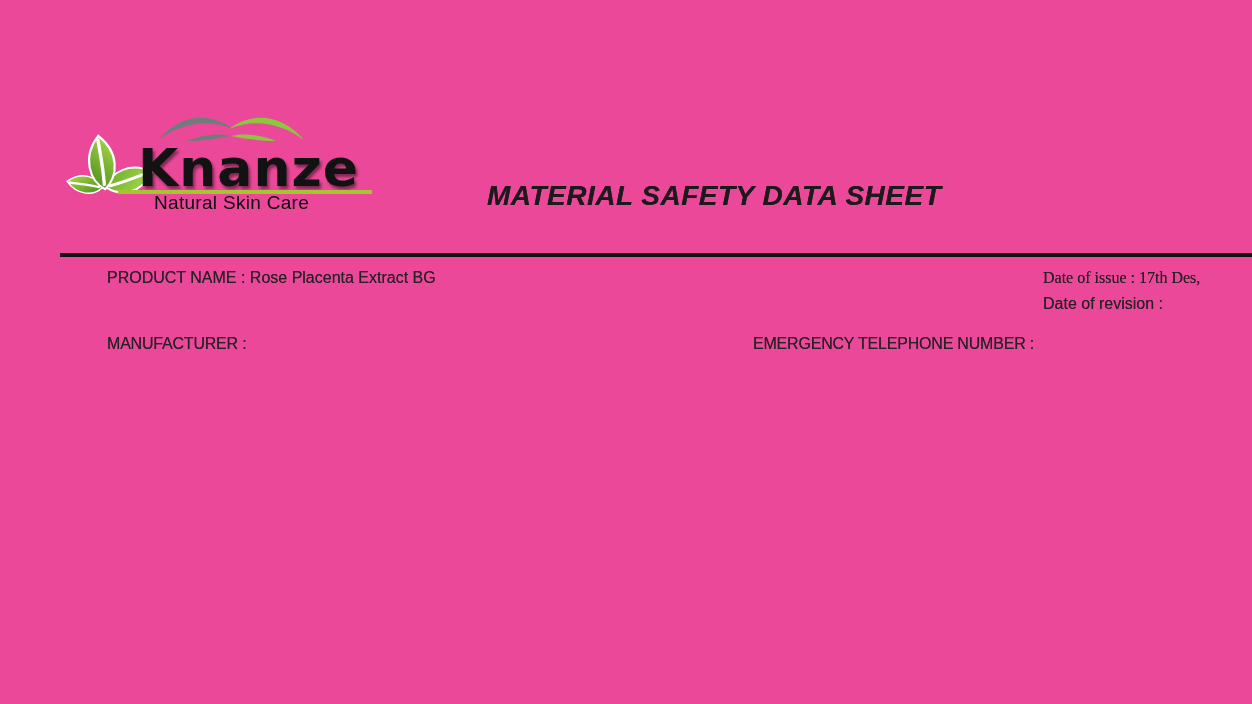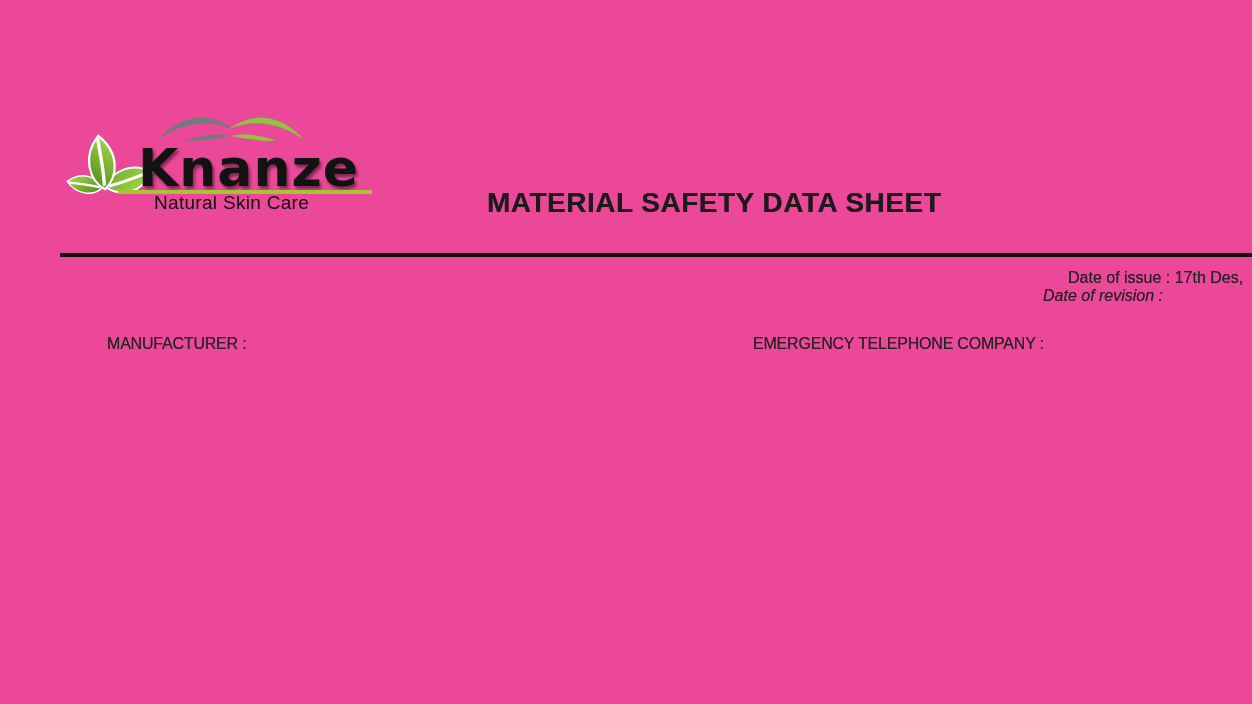--- a/index.html
+++ b/index.html
@@ -27,27 +27,28 @@
   .brand-tagline{
     left:154px;top:193px;
     font-size:19px;
     line-height:1.1;
     color:#0d0d0d;
     letter-spacing:0.3px;
     white-space:nowrap;
   }
   
   .doc-title{
-    left:487px;top:187px;
+    left:487px;top:180px;
     font-size:28px;
     font-weight:bold;
     letter-spacing:0.5px;
     color:#1b1b1b;
     text-shadow:0 0 0.6px rgba(0,0,0,0.7);
     white-space:nowrap;
+    font-style:italic;
   }
   .section-heading{
     left:63px;top:237px;
     font-size:18px;
     font-weight:bold;
     letter-spacing:0.2px;
     color:#151515;
     text-shadow:0 0 0.6px rgba(0,0,0,0.7);
     white-space:nowrap;
   }
@@ -57,22 +58,22 @@
     background:#101010;
   }
   .body-text{
     font-size:16px;
     color:#232323;
     text-shadow:0 0 0.5px rgba(0,0,0,0.55);
     white-space:nowrap;
     line-height:1.15;
   }
   .product-line{left:107px;top:269px;}
-  .date-issue{left:1068px;top:269px;}
-  .date-revision{left:1043px;top:287px;font-style:italic;}
+  .date-issue{left:1043px;top:269px;font-family:Liberation Serif, serif;}
+  .date-revision{left:1043px;top:295px;}
   .manufacturer{left:107px;top:335px;letter-spacing:-0.2px;text-align:right;}
   .emergency{left:753px;top:335px;letter-spacing:-0.2px;}
 </style>
 </head>
 <body>
 
 <div class="page">
 
   <div>
 
@@ -117,18 +118,19 @@
       <rect x="0" y="0" width="254" height="4" fill="#a7c533"></rect>
     </svg>
 
     <div class="abs brand-tagline">Natural Skin Care</div>
   </div>
 
   <div class="abs doc-title">MATERIAL SAFETY DATA SHEET</div>
 
   <div class="abs section-rule"></div>
 
+  <div class="abs body-text product-line">PRODUCT NAME : Rose Placenta Extract BG</div>
   <div class="abs body-text date-issue">Date of issue : 17th Des,</div>
   <div class="abs body-text date-revision">Date of revision :</div>
   <div class="abs body-text manufacturer">MANUFACTURER :</div>
-  <div class="abs body-text emergency">EMERGENCY TELEPHONE COMPANY :</div>
+  <div class="abs body-text emergency">EMERGENCY TELEPHONE NUMBER :</div>
 
 </div>
 
 </body></html>

